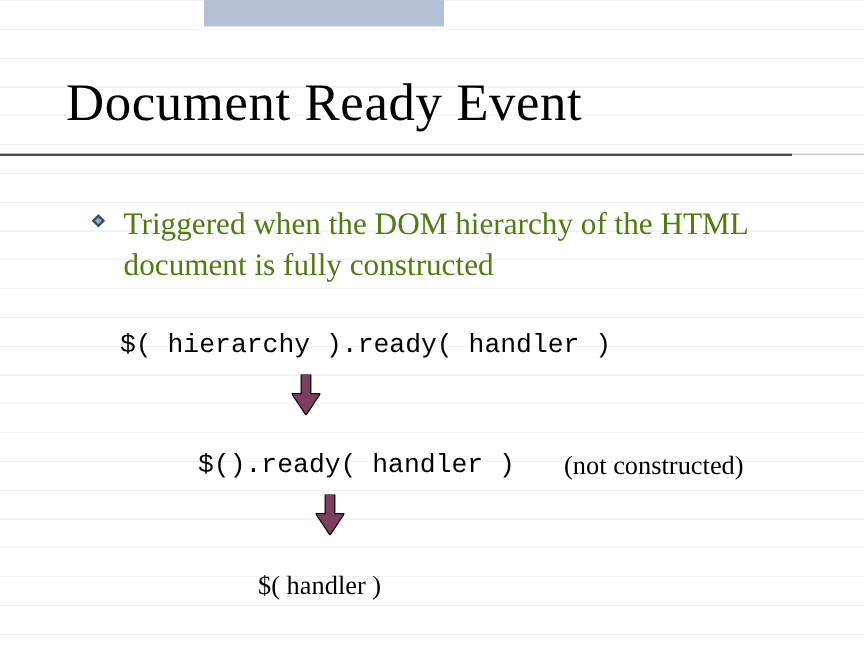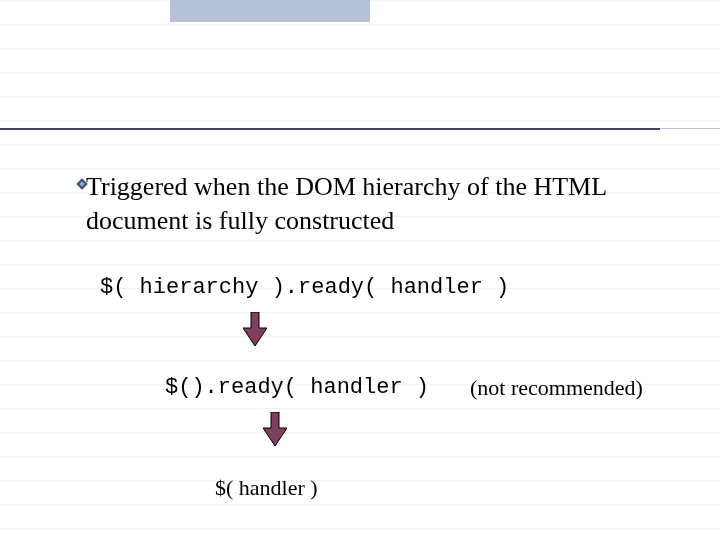--- a/index.html
+++ b/index.html
@@ -73,24 +73,24 @@
   }
   .bullet-icon {
     position: absolute;
     top: 7px;
     left: 0;
     width: 14px;
     height: 14px;
   }
   .bullet-icon svg { display: block; }
   .bullet-text {
-    margin-left: 11px;
+    margin-left: 28px;
     font-family: "Comic Sans MS", "Segoe Script", cursive;
     font-size: 26px;
-    color: #000000;
+    color: #4d7c0f;
     line-height: 1.3;
   }
 
   .code {
     font-family: "Courier New", Courier, monospace;
     font-size: 22px;
     color: #000;
     white-space: pre;
     position: absolute;
   }
@@ -116,20 +116,21 @@
   .arrow1 { top: 312px; left: 243px; }
   .arrow2 { top: 412px; left: 263px; }
 </style>
 </head>
 <body>
 
 <div class="slide">
 
   <div class="top-strip"></div>
 
+  <div class="title">Document Ready Event</div>
   <div class="title-underline"></div>
   <div class="title-underline-r"></div>
 
   <div class="bullet-row">
     <span class="bullet-icon">
       <svg width="14" height="14" viewBox="0 0 14 14">
         <rect x="3" y="3" width="8" height="8" transform="rotate(45 7 7)" fill="#3a4a6b"></rect>
         <rect x="5" y="5" width="4" height="4" transform="rotate(45 7 7)" fill="#9aa8c8"></rect>
       </svg>
     </span>
@@ -138,21 +139,21 @@
 
   <div class="code code1">$( hierarchy ).ready( handler )</div>
 
   <div class="arrow arrow1">
     <svg width="24" height="34" viewBox="0 0 24 34">
       <polygon points="8,0 16,0 16,16 24,16 12,34 0,16 8,16" fill="#7e3f5f" stroke="#000" stroke-width="1"></polygon>
     </svg>
   </div>
 
   <div class="code code2">$().ready( handler )</div>
-  <div class="note">(not recommended)</div>
+  <div class="note">(not constructed)</div>
 
   <div class="arrow arrow2">
     <svg width="24" height="34" viewBox="0 0 24 34">
       <polygon points="8,0 16,0 16,16 24,16 12,34 0,16 8,16" fill="#7e3f5f" stroke="#000" stroke-width="1"></polygon>
     </svg>
   </div>
 
   <div class="code code3">$( handler )</div>
 
 </div>

